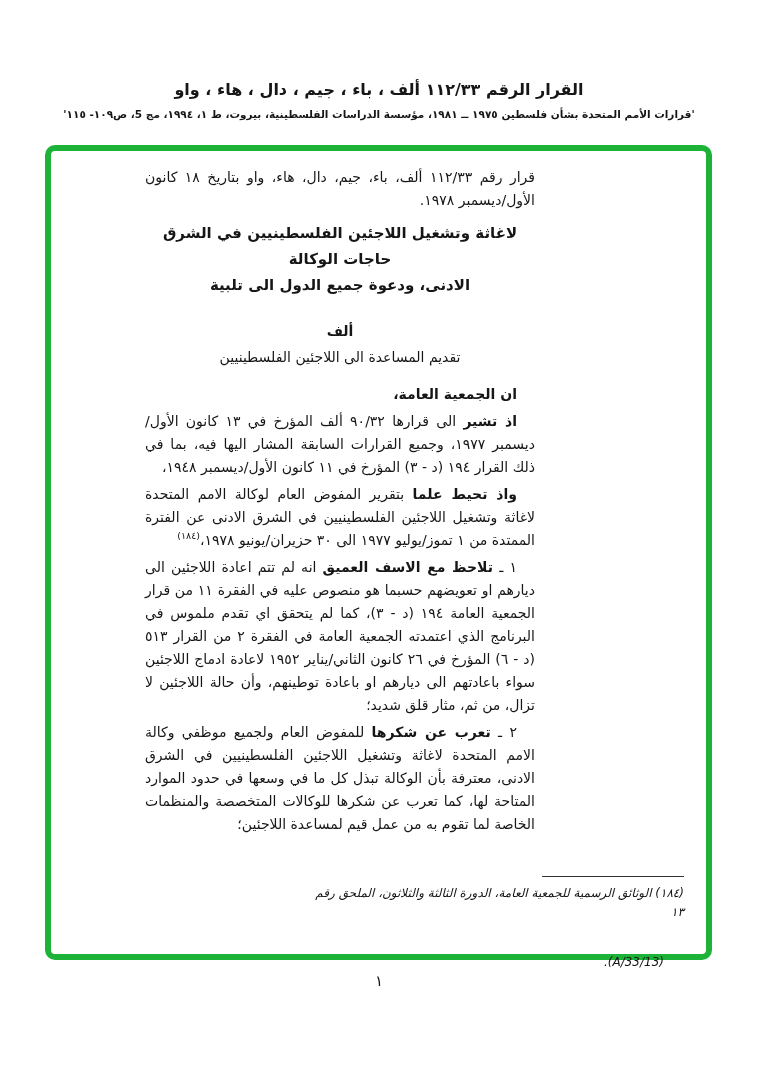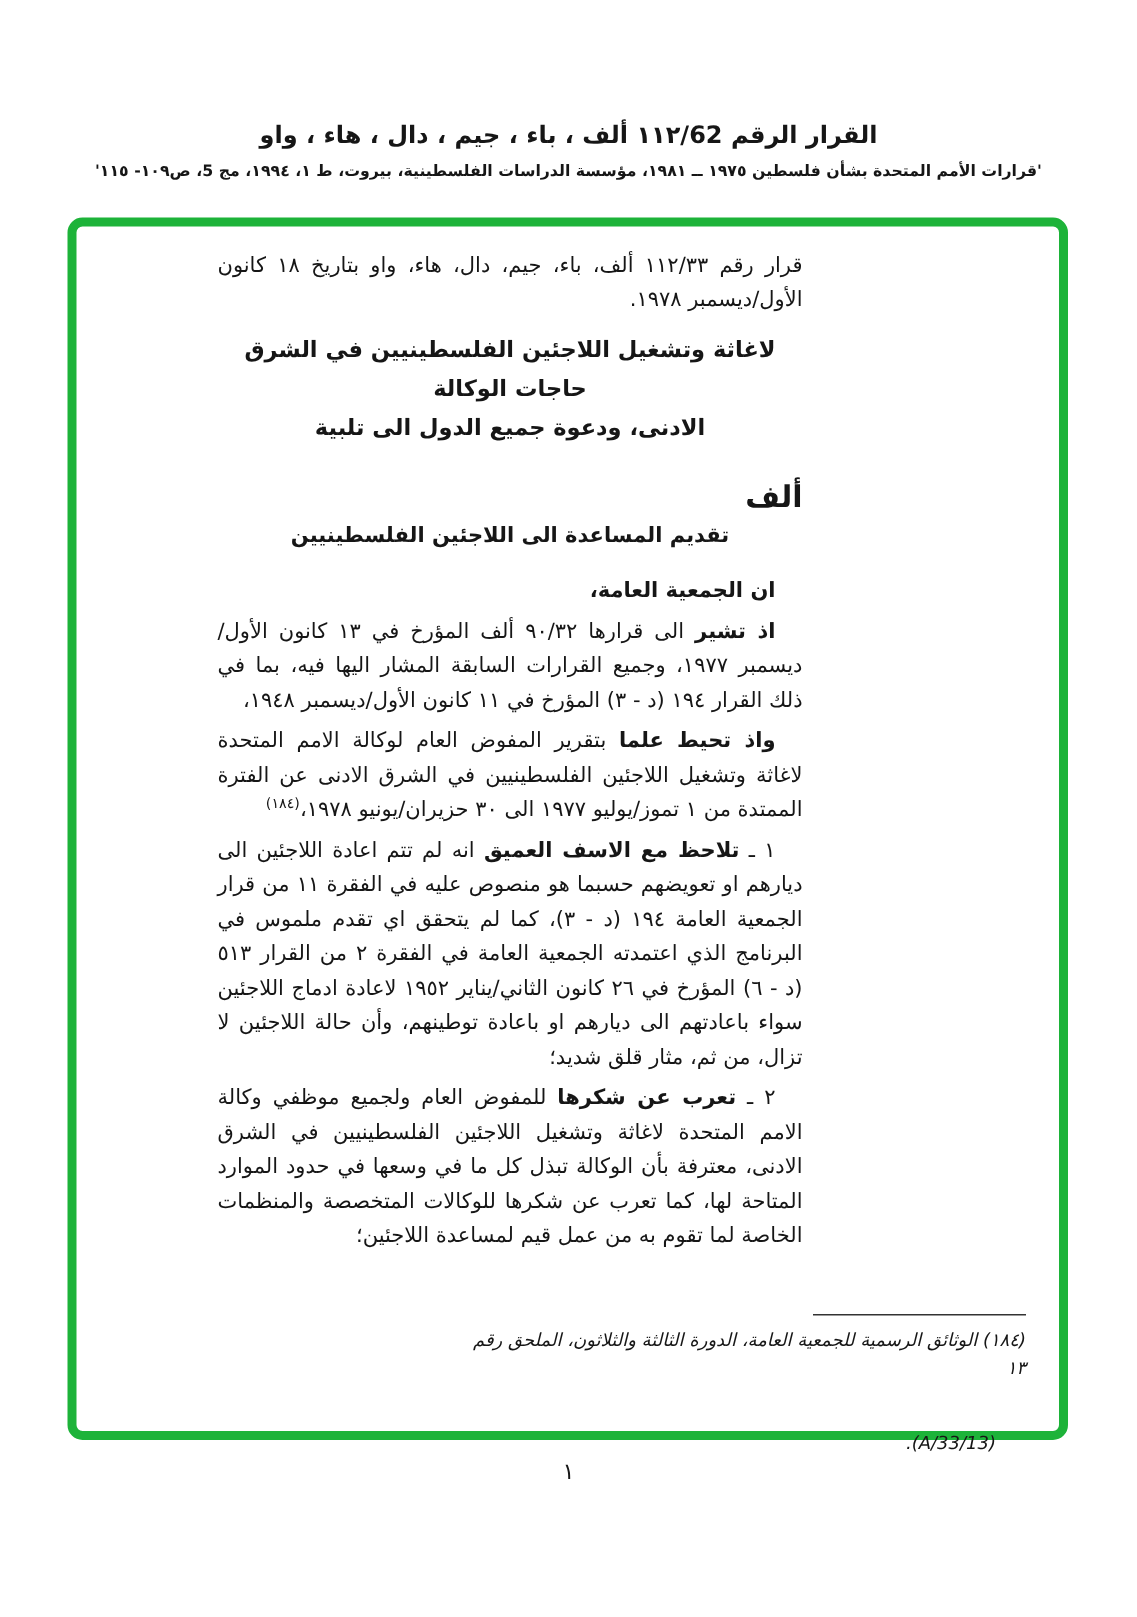--- a/index.html
+++ b/index.html
@@ -31,42 +31,42 @@
     background: transparent;
   }
   .content {
     position: absolute; left: 145px; top: 166px; width: 390px;
     direction: rtl;
     font-size: 14px; line-height: 23px;
     text-align: justify;
   }
   .intro { margin: 0 0 8px 0; }
   .doc-title { text-align: center; font-weight: bold; font-size: 15px; line-height: 26px; margin: 0 0 20px 0; }
-  .section-letter { font-weight: bold; font-size: 20px; line-height: 26px; margin: 17px 0 2px 0; }
-  .section-subtitle { text-align: center; font-weight: bold; font-size: 14px; line-height: 23px; margin: 0 0 14px 0; }
+  .section-letter { text-align: center; font-weight: bold; font-size: 14px; line-height: 26px; margin: 17px 0 2px 0; }
+  .section-subtitle { text-align: center; font-weight: normal; font-size: 14px; line-height: 23px; margin: 0 0 14px 0; }
   .para { margin: 0 0 4px 0; }
   .para.indent { text-indent: 18px; }
   .para b { font-weight: bold; }
   .para sup { font-size: 9.5px; line-height: 0; }
   .footnote {
     position: absolute; right: 74px; top: 876px; width: 375px;
     direction: rtl; text-align: right;
     font-size: 12px; line-height: 19px; font-style: italic;
   }
   .fn-rule { width: 142px; height: 0; border-top: 1.5px solid #333; margin: 0 0 7px auto; }
   .fn-line2 { margin-right: 20px; margin-top: 31px; }
   .page-number {
     position: absolute; top: 972px; left: 0; right: 0;
     text-align: center; font-size: 15px;
   }
 </style>
 </head>
 <body style="--green: #1db339;">
 
-<div class="hdr-title">القرار الرقم ١١٢/62 ألف ، باء ، جيم ، دال ، هاء ، واو</div>
+<div class="hdr-title">القرار الرقم ١١٢/٣٣ ألف ، باء ، جيم ، دال ، هاء ، واو</div>
 <div class="hdr-source">'قرارات الأمم المتحدة بشأن فلسطين ١٩٧٥ ــ ١٩٨١، مؤسسة الدراسات الفلسطينية، بيروت، ط ١، ١٩٩٤، مج 5، ص١٠٩- ١١٥'</div>
 
 <div class="frame"></div>
 
 <div class="content">
   <p class="intro">قرار رقم ١١٢/٣٣ ألف، باء، جيم، دال، هاء، واو بتاريخ ١٨ كانون الأول/ديسمبر ١٩٧٨.</p>
   <div class="doc-title">
       <div>لاغاثة وتشغيل اللاجئين الفلسطينيين في الشرق</div>
       <div>حاجات الوكالة</div>
       <div>الادنى، ودعوة جميع الدول الى تلبية</div>

